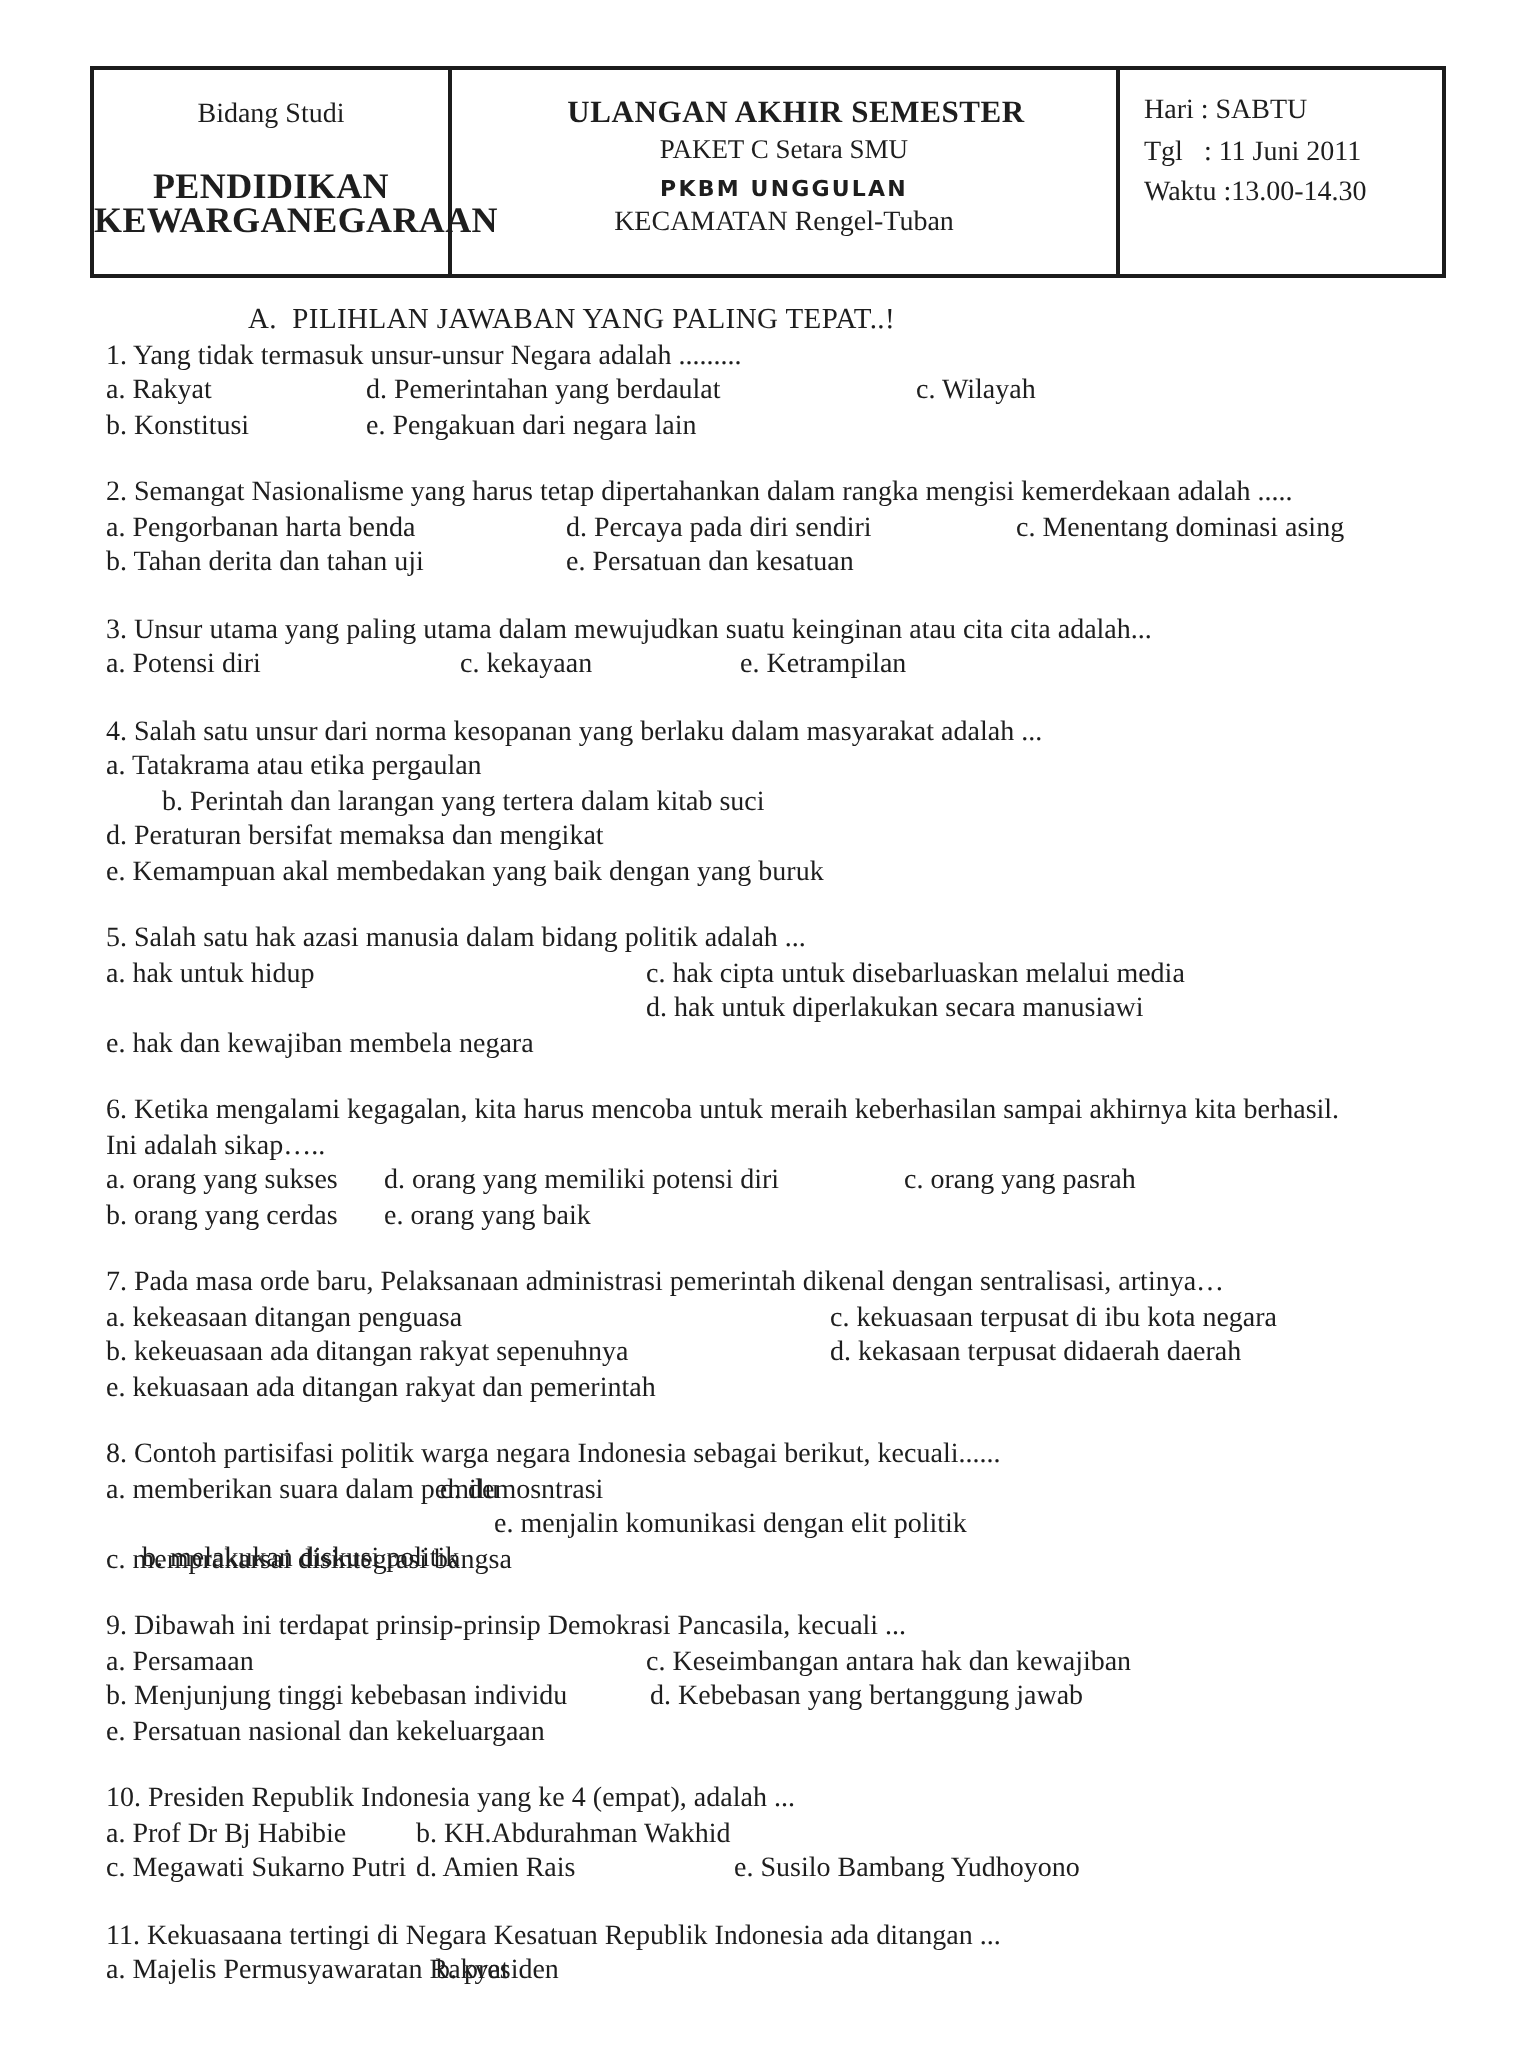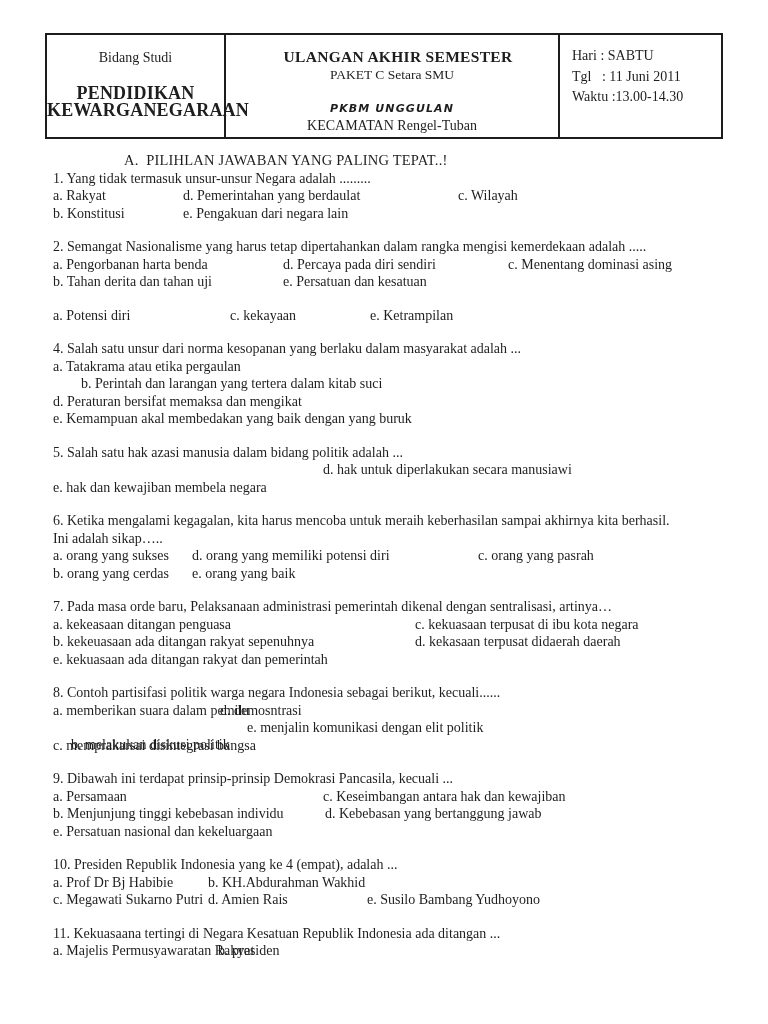--- a/index.html
+++ b/index.html
@@ -27,21 +27,21 @@
   .h-left  { width: 177px; text-align: center; padding-top: 15px; }
   .h-mid   { flex: 1; text-align: center; padding-top: 13px; }
   .h-right { width: 163px; padding: 11px 4px 0 12px; }
 
   .h-subject-label { font-size: 14px; margin-bottom: 19px; }
   .h-subject-bold  { font-size: 18px; font-weight: bold; line-height: 17px; letter-spacing: 0.2px; }
 
   .h-title    { font-size: 15.5px; font-weight: bold; letter-spacing: 0.3px; line-height: 18px; margin-left: 12px; }
   .h-subtitle { font-size: 13.5px; line-height: 17px; }
   .h-org      { font-family: "DejaVu Sans", sans-serif; font-size: 11px; font-weight: bold;
-                letter-spacing: 1.1px; line-height: 17px; margin-top: 17px; font-style: italic; }
+                letter-spacing: 1.1px; line-height: 17px; margin-top: 3px; }
   .h-loc      { font-size: 14px; line-height: 17px; }
 
   .h-right .h-line { font-size: 14px; line-height: 20.5px; white-space: pre; }
 
   
   .content {
     position: absolute; left: 53px; top: 152px;
     width: 692px;
     font-size: 14px; line-height: 17.5px;
   }
@@ -101,20 +101,21 @@
             <span class="opt" style="left: 0px;">a. Pengorbanan harta benda</span>
             <span class="opt" style="left: 230px;">d. Percaya pada diri sendiri</span>
             <span class="opt" style="left: 455px;">c. Menentang dominasi asing</span>
           </div>
           <div class="opt-row">
             <span class="opt" style="left: 0px;">b. Tahan derita dan tahan uji</span>
             <span class="opt" style="left: 230px;">e. Persatuan dan kesatuan</span>
           </div>
         </div>
         <div class="question">
+          <div class="q-line">3. Unsur utama yang paling utama dalam mewujudkan suatu keinginan atau cita cita adalah...</div>
           <div class="opt-row">
             <span class="opt" style="left: 0px;">a. Potensi diri</span>
             <span class="opt" style="left: 177px;">c. kekayaan</span>
             <span class="opt" style="left: 317px;">e. Ketrampilan</span>
           </div>
         </div>
         <div class="question">
           <div class="q-line">4. Salah satu unsur dari norma kesopanan yang berlaku dalam masyarakat adalah ...</div>
           <div class="opt-row">
             <span class="opt" style="left: 0px;">a. Tatakrama atau etika pergaulan</span>
@@ -125,33 +126,37 @@
           <div class="opt-row">
             <span class="opt" style="left: 0px;">d. Peraturan bersifat memaksa dan mengikat</span>
           </div>
           <div class="opt-row">
             <span class="opt" style="left: 0px;">e. Kemampuan akal membedakan yang baik dengan yang buruk</span>
           </div>
         </div>
         <div class="question">
           <div class="q-line">5. Salah satu hak azasi manusia dalam bidang politik adalah ...</div>
           <div class="opt-row">
+            <span class="opt" style="left: 0px;">a. hak untuk hidup</span>
+            <span class="opt" style="left: 270px;">c. hak cipta untuk disebarluaskan melalui media</span>
+          </div>
+          <div class="opt-row">
             <span class="opt" style="left: 270px;">d. hak untuk diperlakukan secara manusiawi</span>
           </div>
           <div class="opt-row">
             <span class="opt" style="left: 0px;">e. hak dan kewajiban membela negara</span>
           </div>
         </div>
         <div class="question">
           <div class="q-line">6. Ketika mengalami kegagalan, kita harus mencoba untuk meraih keberhasilan sampai akhirnya kita berhasil.</div>
           <div class="q-line">Ini adalah sikap…..</div>
           <div class="opt-row">
             <span class="opt" style="left: 0px;">a. orang yang sukses</span>
             <span class="opt" style="left: 139px;">d. orang yang memiliki potensi diri</span>
-            <span class="opt" style="left: 425px;">c. orang yang pasrah</span>
+            <span class="opt" style="left: 399px;">c. orang yang pasrah</span>
           </div>
           <div class="opt-row">
             <span class="opt" style="left: 0px;">b. orang yang cerdas</span>
             <span class="opt" style="left: 139px;">e. orang yang baik</span>
           </div>
         </div>
         <div class="question">
           <div class="q-line">7. Pada masa orde baru, Pelaksanaan administrasi pemerintah dikenal dengan sentralisasi, artinya…</div>
           <div class="opt-row">
             <span class="opt" style="left: 0px;">a. kekeasaan ditangan penguasa</span>

